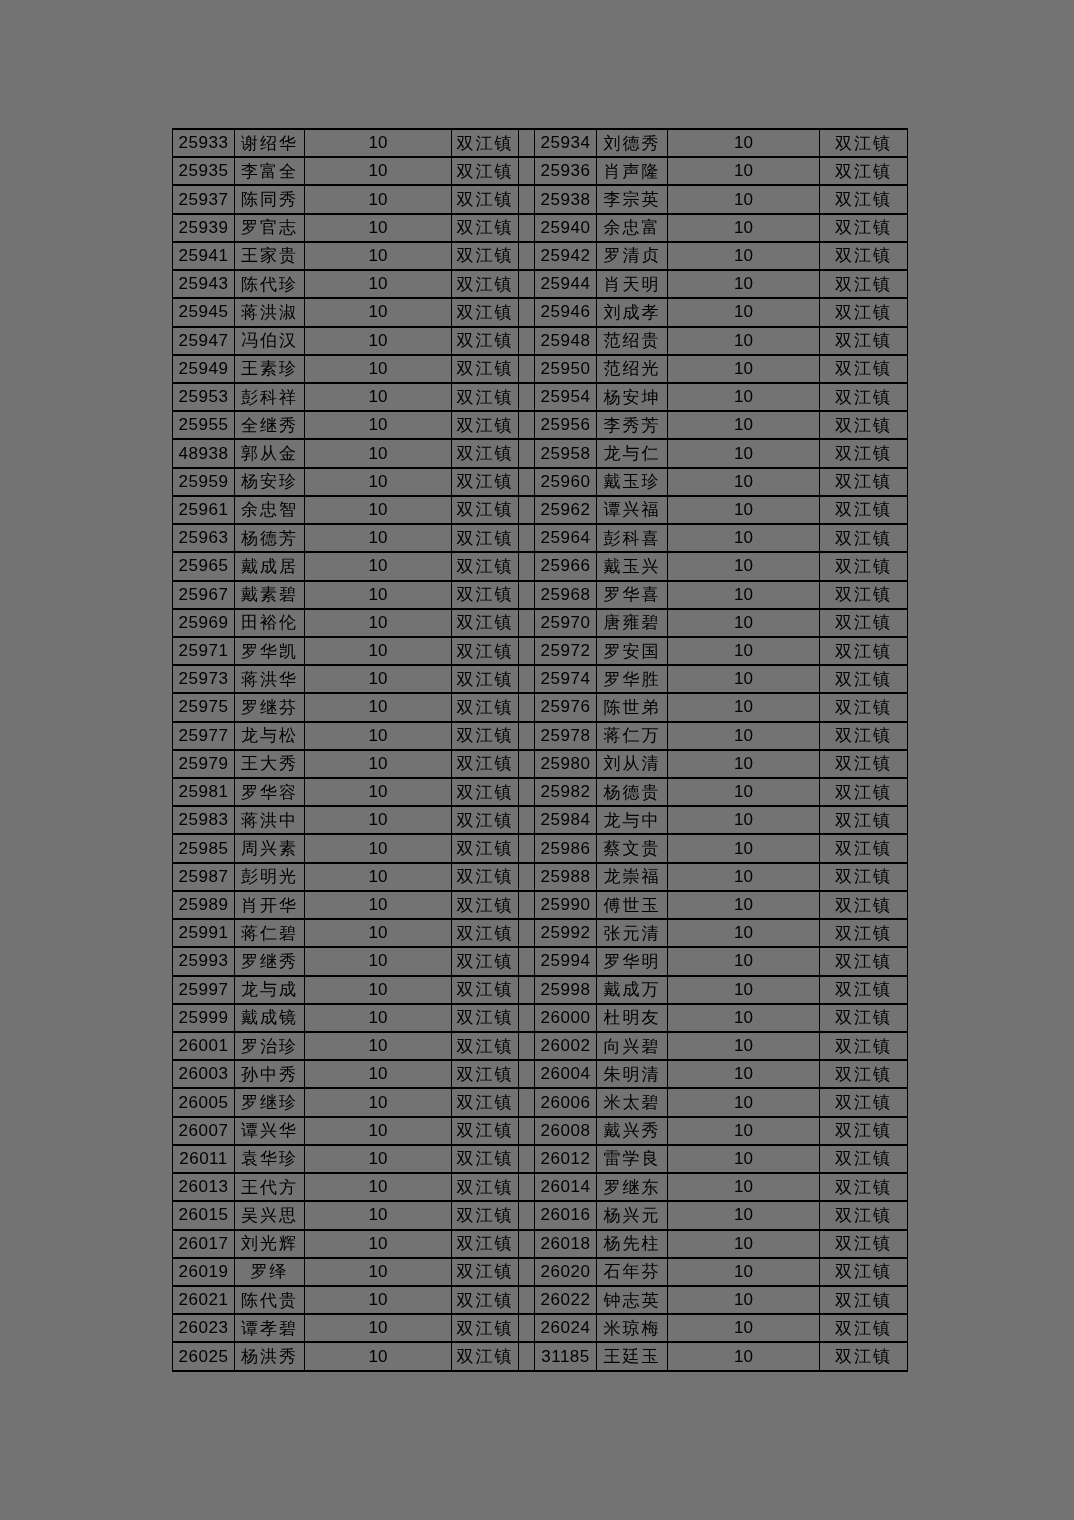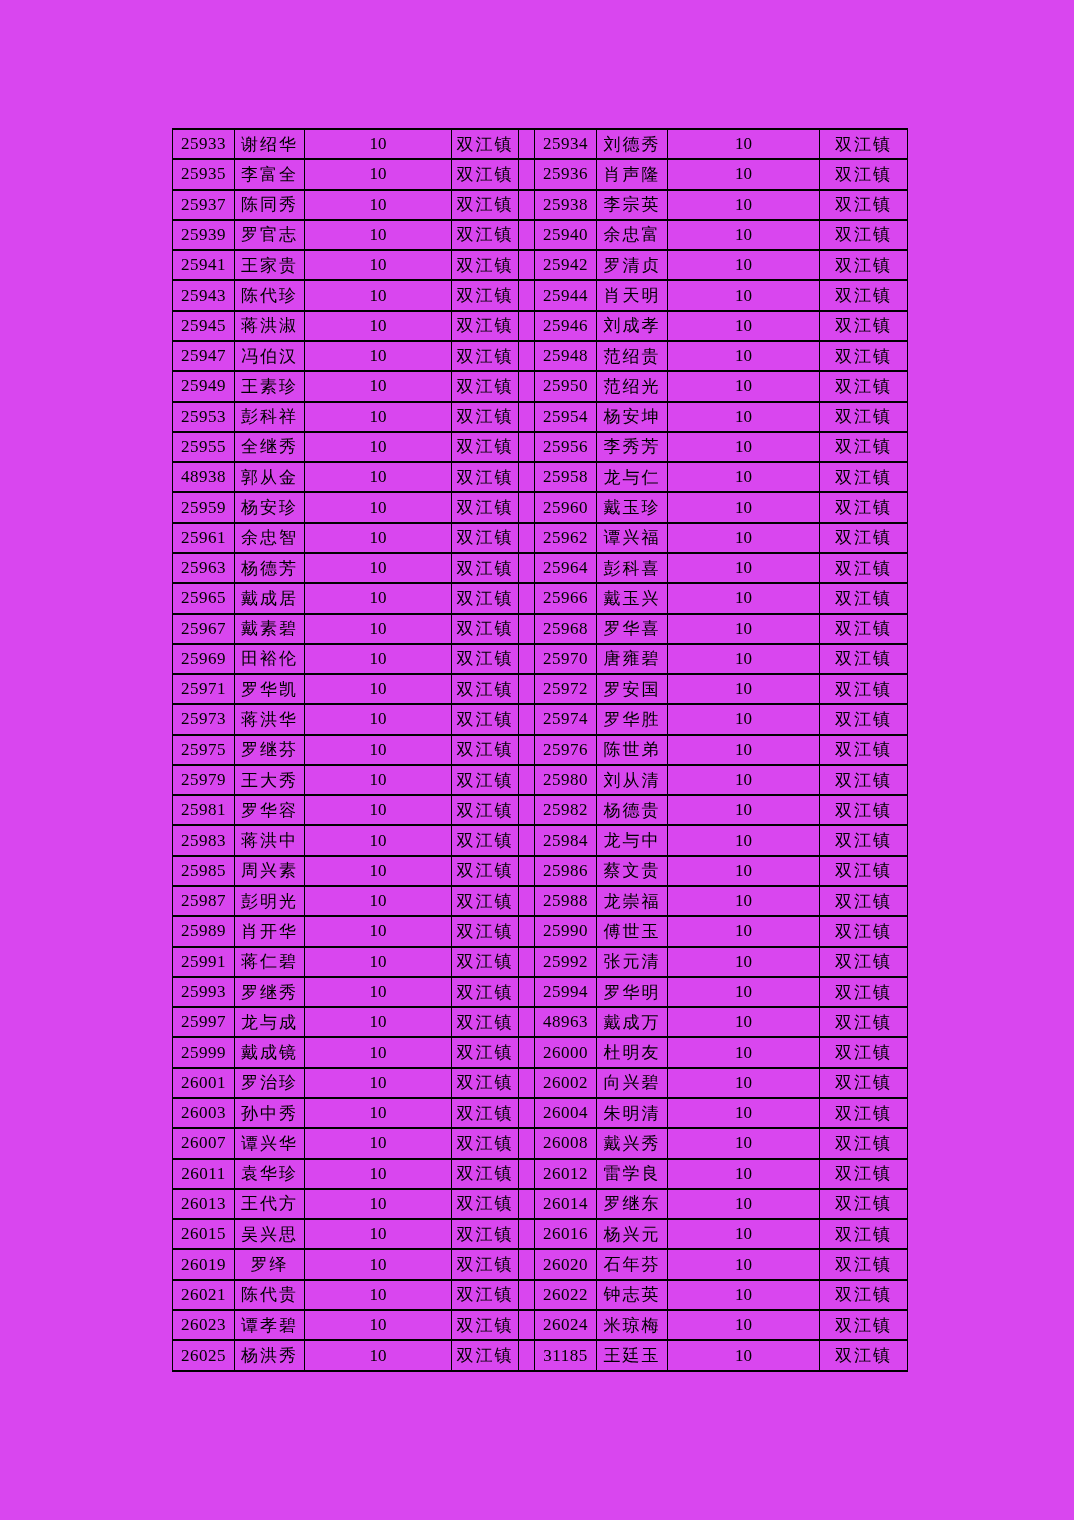--- a/index.html
+++ b/index.html
@@ -1,22 +1,22 @@
 <!DOCTYPE html>
 <html><head>
 <meta charset="utf-8">
 <style>
   html, body { margin: 0; padding: 0; }
   .page {
     position: relative;
     width: 1074px;
     height: 1520px;
-    background: #d946ef;
+    background: #737373;
     overflow: hidden;
-    font-family: Liberation Serif, serif;
+    font-family: Liberation Sans, sans-serif;
   }
   table.records {
     position: absolute;
     left: 172px;
     top: 128px;
     width: 735px;
     height: 1244px;
     border-collapse: collapse;
     table-layout: fixed;
     font-size: 17px;
@@ -282,20 +282,31 @@
           <td class="c-name">罗继芬</td>
           <td class="c-val">10</td>
           <td class="c-town">双江镇</td>
           <td class="gap"></td>
           <td class="c-id">25976</td>
           <td class="c-name">陈世弟</td>
           <td class="c-val">10</td>
           <td class="c-town">双江镇</td>
         </tr>
         <tr>
+          <td class="c-id">25977</td>
+          <td class="c-name">龙与松</td>
+          <td class="c-val">10</td>
+          <td class="c-town">双江镇</td>
+          <td class="gap"></td>
+          <td class="c-id">25978</td>
+          <td class="c-name">蒋仁万</td>
+          <td class="c-val">10</td>
+          <td class="c-town">双江镇</td>
+        </tr>
+        <tr>
           <td class="c-id">25979</td>
           <td class="c-name">王大秀</td>
           <td class="c-val">10</td>
           <td class="c-town">双江镇</td>
           <td class="gap"></td>
           <td class="c-id">25980</td>
           <td class="c-name">刘从清</td>
           <td class="c-val">10</td>
           <td class="c-town">双江镇</td>
         </tr>
@@ -375,21 +386,21 @@
           <td class="c-name">罗华明</td>
           <td class="c-val">10</td>
           <td class="c-town">双江镇</td>
         </tr>
         <tr>
           <td class="c-id">25997</td>
           <td class="c-name">龙与成</td>
           <td class="c-val">10</td>
           <td class="c-town">双江镇</td>
           <td class="gap"></td>
-          <td class="c-id">48963</td>
+          <td class="c-id">25998</td>
           <td class="c-name">戴成万</td>
           <td class="c-val">10</td>
           <td class="c-town">双江镇</td>
         </tr>
         <tr>
           <td class="c-id">25999</td>
           <td class="c-name">戴成镜</td>
           <td class="c-val">10</td>
           <td class="c-town">双江镇</td>
           <td class="gap"></td>
@@ -414,20 +425,31 @@
           <td class="c-name">孙中秀</td>
           <td class="c-val">10</td>
           <td class="c-town">双江镇</td>
           <td class="gap"></td>
           <td class="c-id">26004</td>
           <td class="c-name">朱明清</td>
           <td class="c-val">10</td>
           <td class="c-town">双江镇</td>
         </tr>
         <tr>
+          <td class="c-id">26005</td>
+          <td class="c-name">罗继珍</td>
+          <td class="c-val">10</td>
+          <td class="c-town">双江镇</td>
+          <td class="gap"></td>
+          <td class="c-id">26006</td>
+          <td class="c-name">米太碧</td>
+          <td class="c-val">10</td>
+          <td class="c-town">双江镇</td>
+        </tr>
+        <tr>
           <td class="c-id">26007</td>
           <td class="c-name">谭兴华</td>
           <td class="c-val">10</td>
           <td class="c-town">双江镇</td>
           <td class="gap"></td>
           <td class="c-id">26008</td>
           <td class="c-name">戴兴秀</td>
           <td class="c-val">10</td>
           <td class="c-town">双江镇</td>
         </tr>
@@ -454,20 +476,31 @@
           <td class="c-town">双江镇</td>
         </tr>
         <tr>
           <td class="c-id">26015</td>
           <td class="c-name">吴兴思</td>
           <td class="c-val">10</td>
           <td class="c-town">双江镇</td>
           <td class="gap"></td>
           <td class="c-id">26016</td>
           <td class="c-name">杨兴元</td>
+          <td class="c-val">10</td>
+          <td class="c-town">双江镇</td>
+        </tr>
+        <tr>
+          <td class="c-id">26017</td>
+          <td class="c-name">刘光辉</td>
+          <td class="c-val">10</td>
+          <td class="c-town">双江镇</td>
+          <td class="gap"></td>
+          <td class="c-id">26018</td>
+          <td class="c-name">杨先柱</td>
           <td class="c-val">10</td>
           <td class="c-town">双江镇</td>
         </tr>
         <tr>
           <td class="c-id">26019</td>
           <td class="c-name">罗绎</td>
           <td class="c-val">10</td>
           <td class="c-town">双江镇</td>
           <td class="gap"></td>
           <td class="c-id">26020</td>

